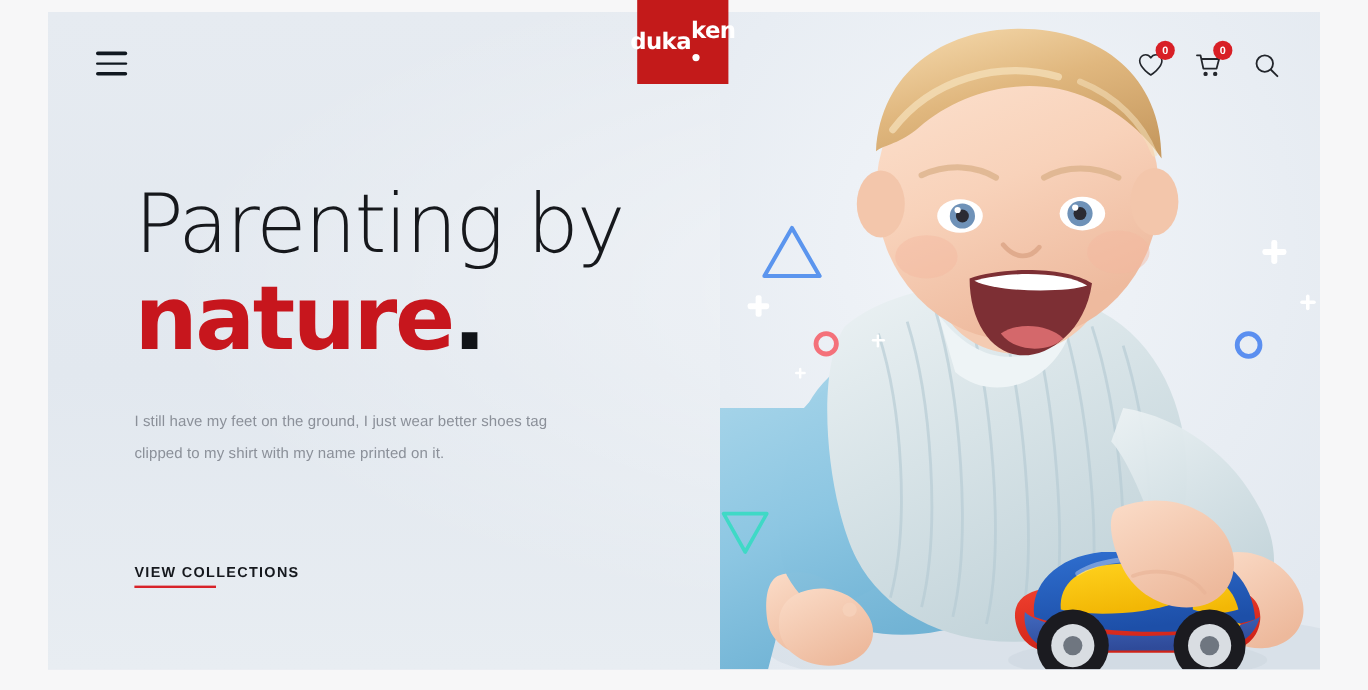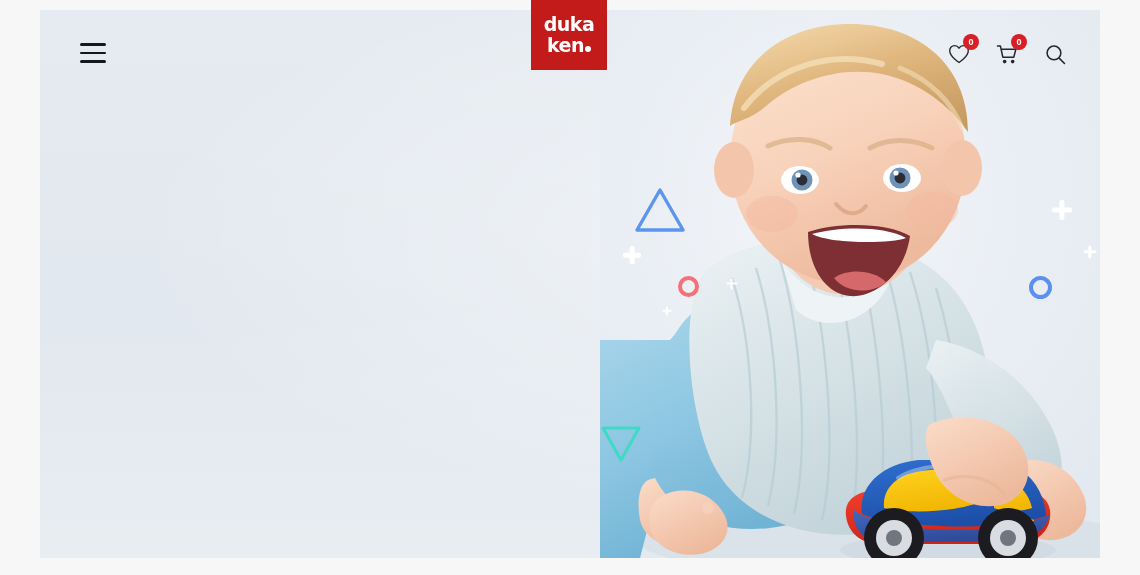--- a/index.html
+++ b/index.html
@@ -69,21 +69,21 @@
   .hamburger span:last-child { margin-bottom: 0; }
 
   .logo {
     position: absolute;
     left: 531px;
     top: 0;
     width: 76px;
     height: 70px;
     background: #c31a1a;
     display: flex;
-    flex-direction: column;
+    flex-direction: row;
     align-items: center;
     justify-content: center;
     cursor: pointer;
   }
   .logo-line {
     color: #ffffff;
     font-family: "DejaVu Sans", sans-serif;
     font-weight: bold;
     font-size: 19px;
     line-height: 19px;
@@ -429,20 +429,30 @@
 
   <div class="shape ring ring-coral"></div>
   <div class="shape ring ring-blue"></div>
 
   <div class="sparkle" style="left:583px; top:236px; width:18px; height:18px;"></div>
   <div class="sparkle" style="left:686px; top:268px; width:11px; height:11px;"></div>
   <div class="sparkle" style="left:1012px; top:190px; width:20px; height:20px;"></div>
   <div class="sparkle" style="left:1043px; top:235px; width:13px; height:13px;"></div>
   <div class="sparkle" style="left:622px; top:296px; width:9px; height:9px;"></div>
 
+  <div class="copy">
+    <div class="headline-1">Parenting by</div>
+    <div class="headline-2">
+      <span>nature</span><span class="period">.</span>
+    </div>
+
+    <p class="subcopy">I still have my feet on the ground, I just wear better shoes tag clipped to my shirt with my name printed on it.</p>
+
+    <a class="cta" href="#">VIEW COLLECTIONS</a>
+  </div>
 </div>
 
 <div class="header">
 
   <button class="hamburger">
     <span></span>
     <span></span>
     <span></span>
   </button>
 

